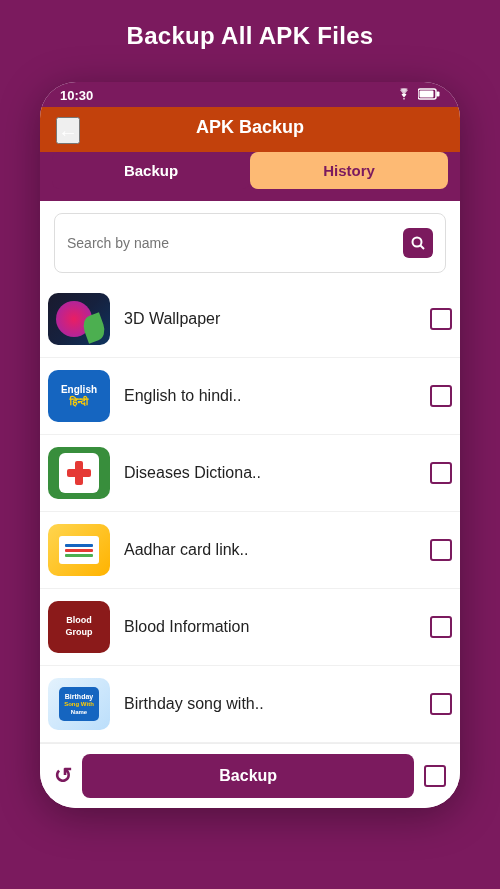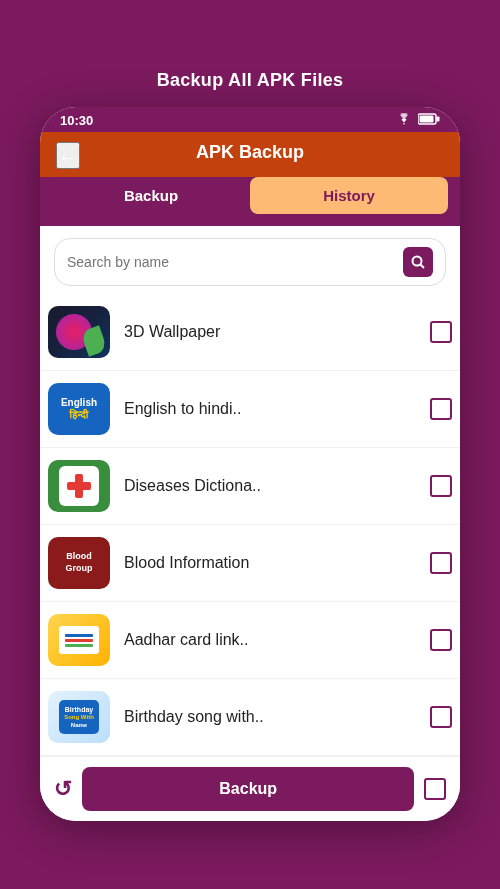--- a/index.html
+++ b/index.html
@@ -10,26 +10,25 @@
       display: flex;
       flex-direction: column;
       align-items: center;
       font-family: 'Segoe UI', Arial, sans-serif;
       overflow: hidden;
     }
 
     
     .page-title {
       color: #fff;
-      font-size: 18px;
+      font-size: 24px;
       font-weight: 900;
       text-align: center;
-      padding: 22px 20px 16px;
+      padding: 22px 20px 32px;
       letter-spacing: 0.3px;
-      margin-top: 48px;
     }
 
     
     .phone-frame {
       width: 420px;
       background: #fff;
       border-radius: 36px;
       overflow: hidden;
       box-shadow: 0 8px 40px rgba(0,0,0,0.35);
       display: flex;
@@ -114,22 +113,22 @@
       display: flex;
       flex-direction: column;
     }
 
     
     .search-bar {
       display: flex;
       align-items: center;
       margin: 12px 14px 8px;
       border: 1px solid #ddd;
-      border-radius: 16px;
-      padding: 8px 12px;
+      border-radius: 8px;
+      padding: 14px 12px;
       background: #fff;
       gap: 16px;
     }
     .search-input {
       flex: 1;
       border: none;
       outline: none;
       font-size: 14px;
       color: #999;
     }
@@ -389,43 +388,43 @@
             <div style="width:40px;height:40px;background:#fff;border-radius:6px;display:flex;align-items:center;justify-content:center;">
               <div class="red-cross"></div>
             </div>
           </div>
         </div>
         <span class="app-name">Diseases Dictiona..</span>
         <div class="app-checkbox"></div>
       </div>
 
       <div class="app-item">
-        <div class="app-icon app-icon-blood">
-          <span style="color:#fff;font-size:9px;font-weight:700;line-height:1.3;">Blood</span>
-          <span style="color:#fff;font-size:9px;font-weight:700;line-height:1.3;">Group</span>
-        </div>
-        <span class="app-name">Blood Information</span>
-        <div class="app-checkbox"></div>
-      </div>
-
-      <div class="app-item">
         <div class="app-icon" style="background:linear-gradient(135deg,#ffd54f,#ffb300);">
           <div class="aadhar-content" style="width:100%;height:100%;display:flex;align-items:center;justify-content:center;">
             <div style="width:40px;height:28px;background:#fff;border-radius:3px;display:flex;align-items:center;justify-content:center;flex-direction:column;gap:2px;">
               <div style="width:28px;height:3px;background:#1565c0;border-radius:1px;"></div>
               <div style="width:28px;height:3px;background:#e53935;border-radius:1px;"></div>
               <div style="width:28px;height:3px;background:#4caf50;border-radius:1px;"></div>
             </div>
           </div>
         </div>
         <span class="app-name">Aadhar card link..</span>
         <div class="app-checkbox"></div>
       </div>
 
       <div class="app-item">
+        <div class="app-icon app-icon-blood">
+          <span style="color:#fff;font-size:9px;font-weight:700;line-height:1.3;">Blood</span>
+          <span style="color:#fff;font-size:9px;font-weight:700;line-height:1.3;">Group</span>
+        </div>
+        <span class="app-name">Blood Information</span>
+        <div class="app-checkbox"></div>
+      </div>
+
+      <div class="app-item">
         <div class="app-icon" style="background:linear-gradient(135deg,#e3f2fd,#bbdefb);">
           <div style="width:100%;height:100%;display:flex;align-items:center;justify-content:center;">
             <div style="width:40px;height:34px;background:#1565c0;border-radius:5px;display:flex;align-items:center;justify-content:center;flex-direction:column;">
               <span style="color:#fff;font-size:7px;font-weight:700;line-height:1.3;text-align:center;">Birthday</span>
               <span style="color:#ffcc02;font-size:6px;font-weight:700;line-height:1.3;text-align:center;">Song With</span>
               <span style="color:#fff;font-size:6px;font-weight:700;line-height:1.3;text-align:center;">Name</span>
             </div>
           </div>
         </div>
         <span class="app-name">Birthday song with..</span>

